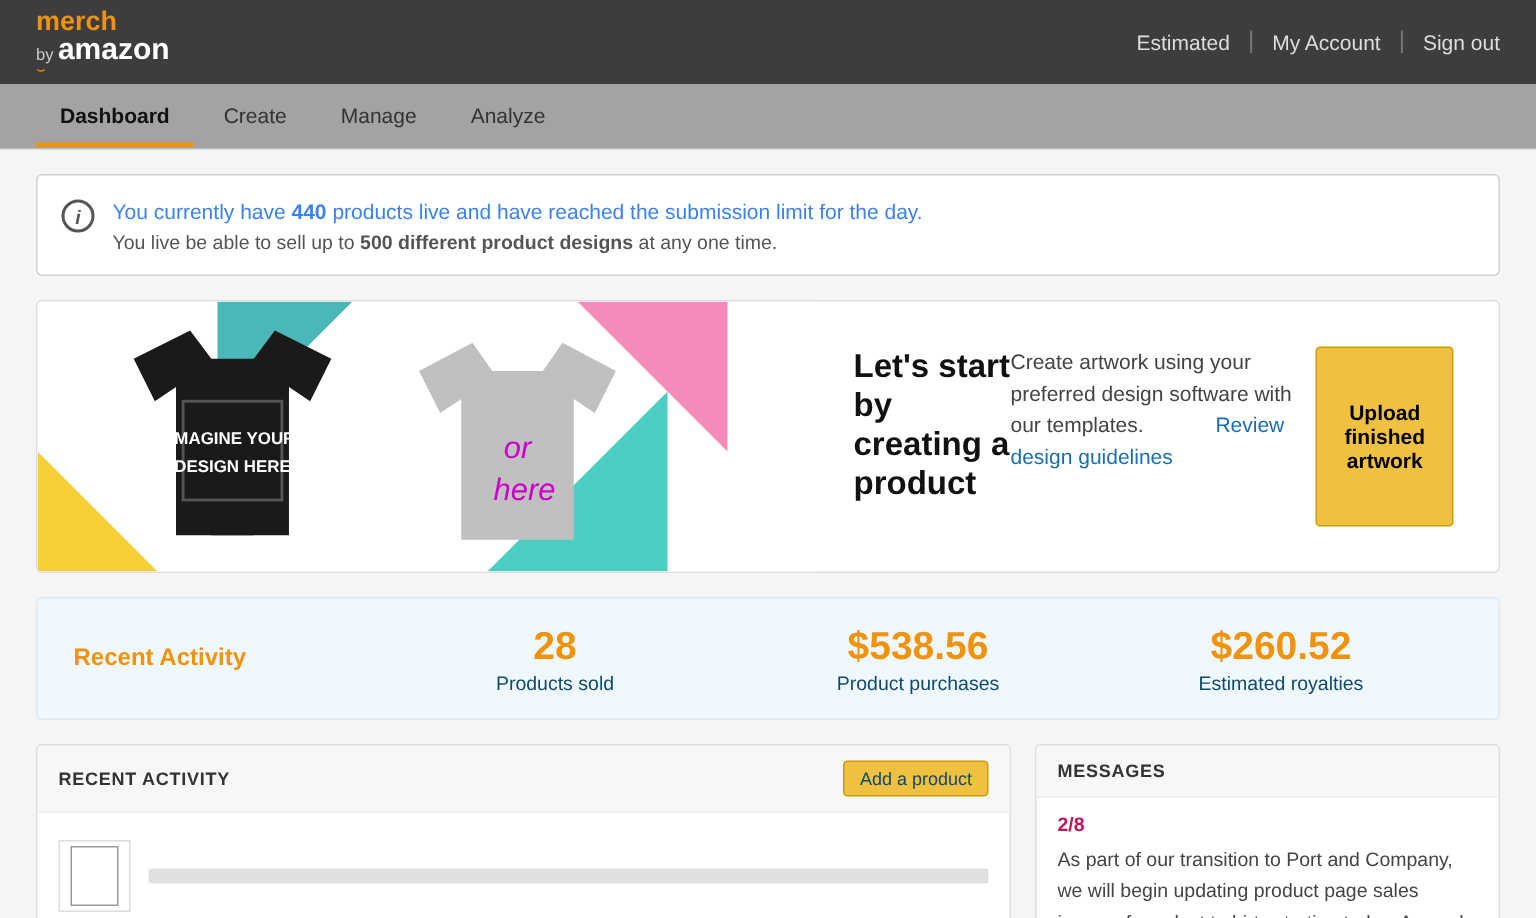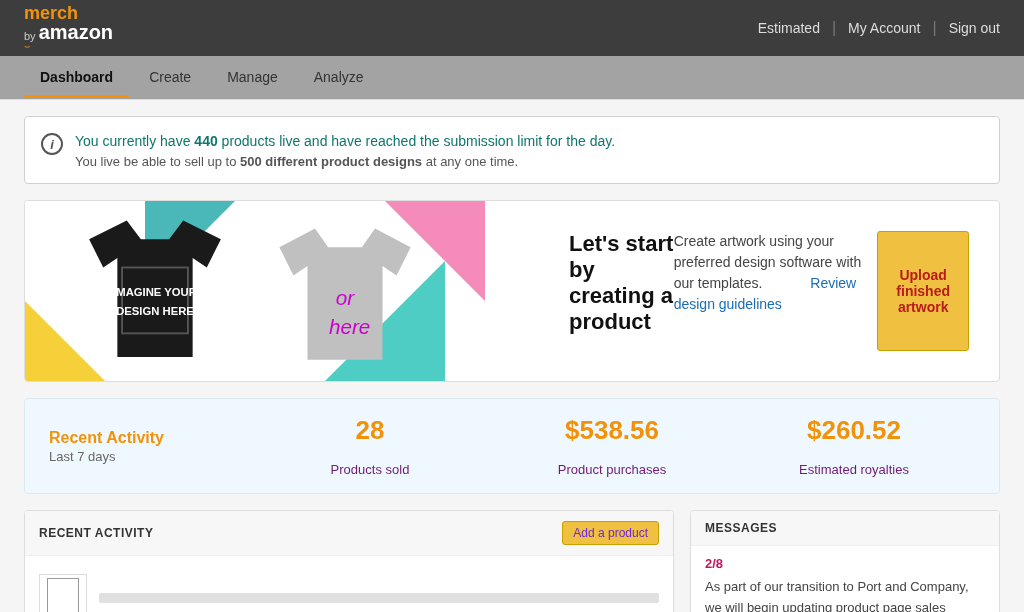--- a/index.html
+++ b/index.html
@@ -70,21 +70,21 @@
       display: flex;
       align-items: center;
       justify-content: center;
       font-style: italic;
       font-weight: bold;
       color: #555;
       font-size: 13px;
       flex-shrink: 0;
       margin-top: 2px;
     }
-    .alert-text { font-size: 14px; color: #0f766e; line-height: 1.5; }
+    .alert-text { font-size: 14px; color: #3b82f6; line-height: 1.5; }
     .alert-text strong { font-weight: bold; }
     .alert-subtext { font-size: 13px; color: #555; margin-top: 2px; }
     .alert-subtext strong { font-weight: bold; }
 
     
     .hero-banner {
       background: white;
       border: 1px solid #ddd;
       border-radius: 4px;
       display: flex;
@@ -139,41 +139,41 @@
     .hero-desc { font-size: 14px; color: #444; line-height: 1.5; margin-bottom: 16px; }
     .hero-link { color: #1a6db5; text-decoration: none; padding-left: 44px; }
     .upload-btn {
       background: #f0c040;
       border: 1px solid #c8a000;
       border-radius: 3px;
       padding: 16px 18px;
       cursor: pointer;
       font-size: 14px;
       font-weight: bold;
-      color: #b91c1c;
+      color: #000000;
       width: fit-content;
     }
 
     
     .stats-bar {
       background: #f0f8ff;
       border: 1px solid #dde8f0;
       border-radius: 4px;
       display: flex;
       align-items: center;
       padding: 16px 24px;
       margin-bottom: 16px;
       gap: 0;
     }
     .stats-title-area { flex: 0 0 200px; }
     .stats-title { color: #f0930a; font-size: 16px; font-weight: bold; }
     .stats-subtitle { color: #666; font-size: 13px; margin-top: 2px; }
     .stats-item { flex: 1; text-align: center; }
     .stats-value { color: #f0930a; font-size: 26px; font-weight: bold; }
-    .stats-label { color: #701a75; font-size: 13px; margin-top: 16px; }
+    .stats-label { color: #0c4a6e; font-size: 13px; margin-top: 2px; }
 
     
     .bottom-section {
       display: flex;
       gap: 16px;
     }
     .recent-activity-card {
       flex: 1;
       background: white;
       border: 1px solid #ddd;
@@ -202,21 +202,21 @@
       text-transform: uppercase;
       letter-spacing: 0.5px;
     }
     .add-product-btn {
       background: #f0c040;
       border: 1px solid #c8a000;
       border-radius: 3px;
       padding: 4px 10px;
       cursor: pointer;
       font-size: 12px;
-      color: #6d28d9;
+      color: #0c4a6e;
     }
     .card-body { padding: 10px 14px; }
 
     .activity-item {
       display: flex;
       align-items: center;
       gap: 12px;
       padding: 8px 0;
       border-bottom: 1px solid #f0f0f0;
     }
@@ -322,21 +322,20 @@
         <span>Create artwork using your preferred design software with our templates.</span>
         <a href="#" class="hero-link">Review design guidelines</a>
       </div>
       <button class="upload-btn">Upload finished artwork</button>
     </div>
   </div>
 
   <div class="stats-bar">
     <div class="stats-title-area">
       <div class="stats-title">Recent Activity</div>
-      <div class="stats-subtitle">Last 7 days</div>
     </div>
     <div class="stats-item">
       <div class="stats-value">28</div>
       <div class="stats-label">Products sold</div>
     </div>
     <div class="stats-item">
       <div class="stats-value">$538.56</div>
       <div class="stats-label">Product purchases</div>
     </div>
     <div class="stats-item">

